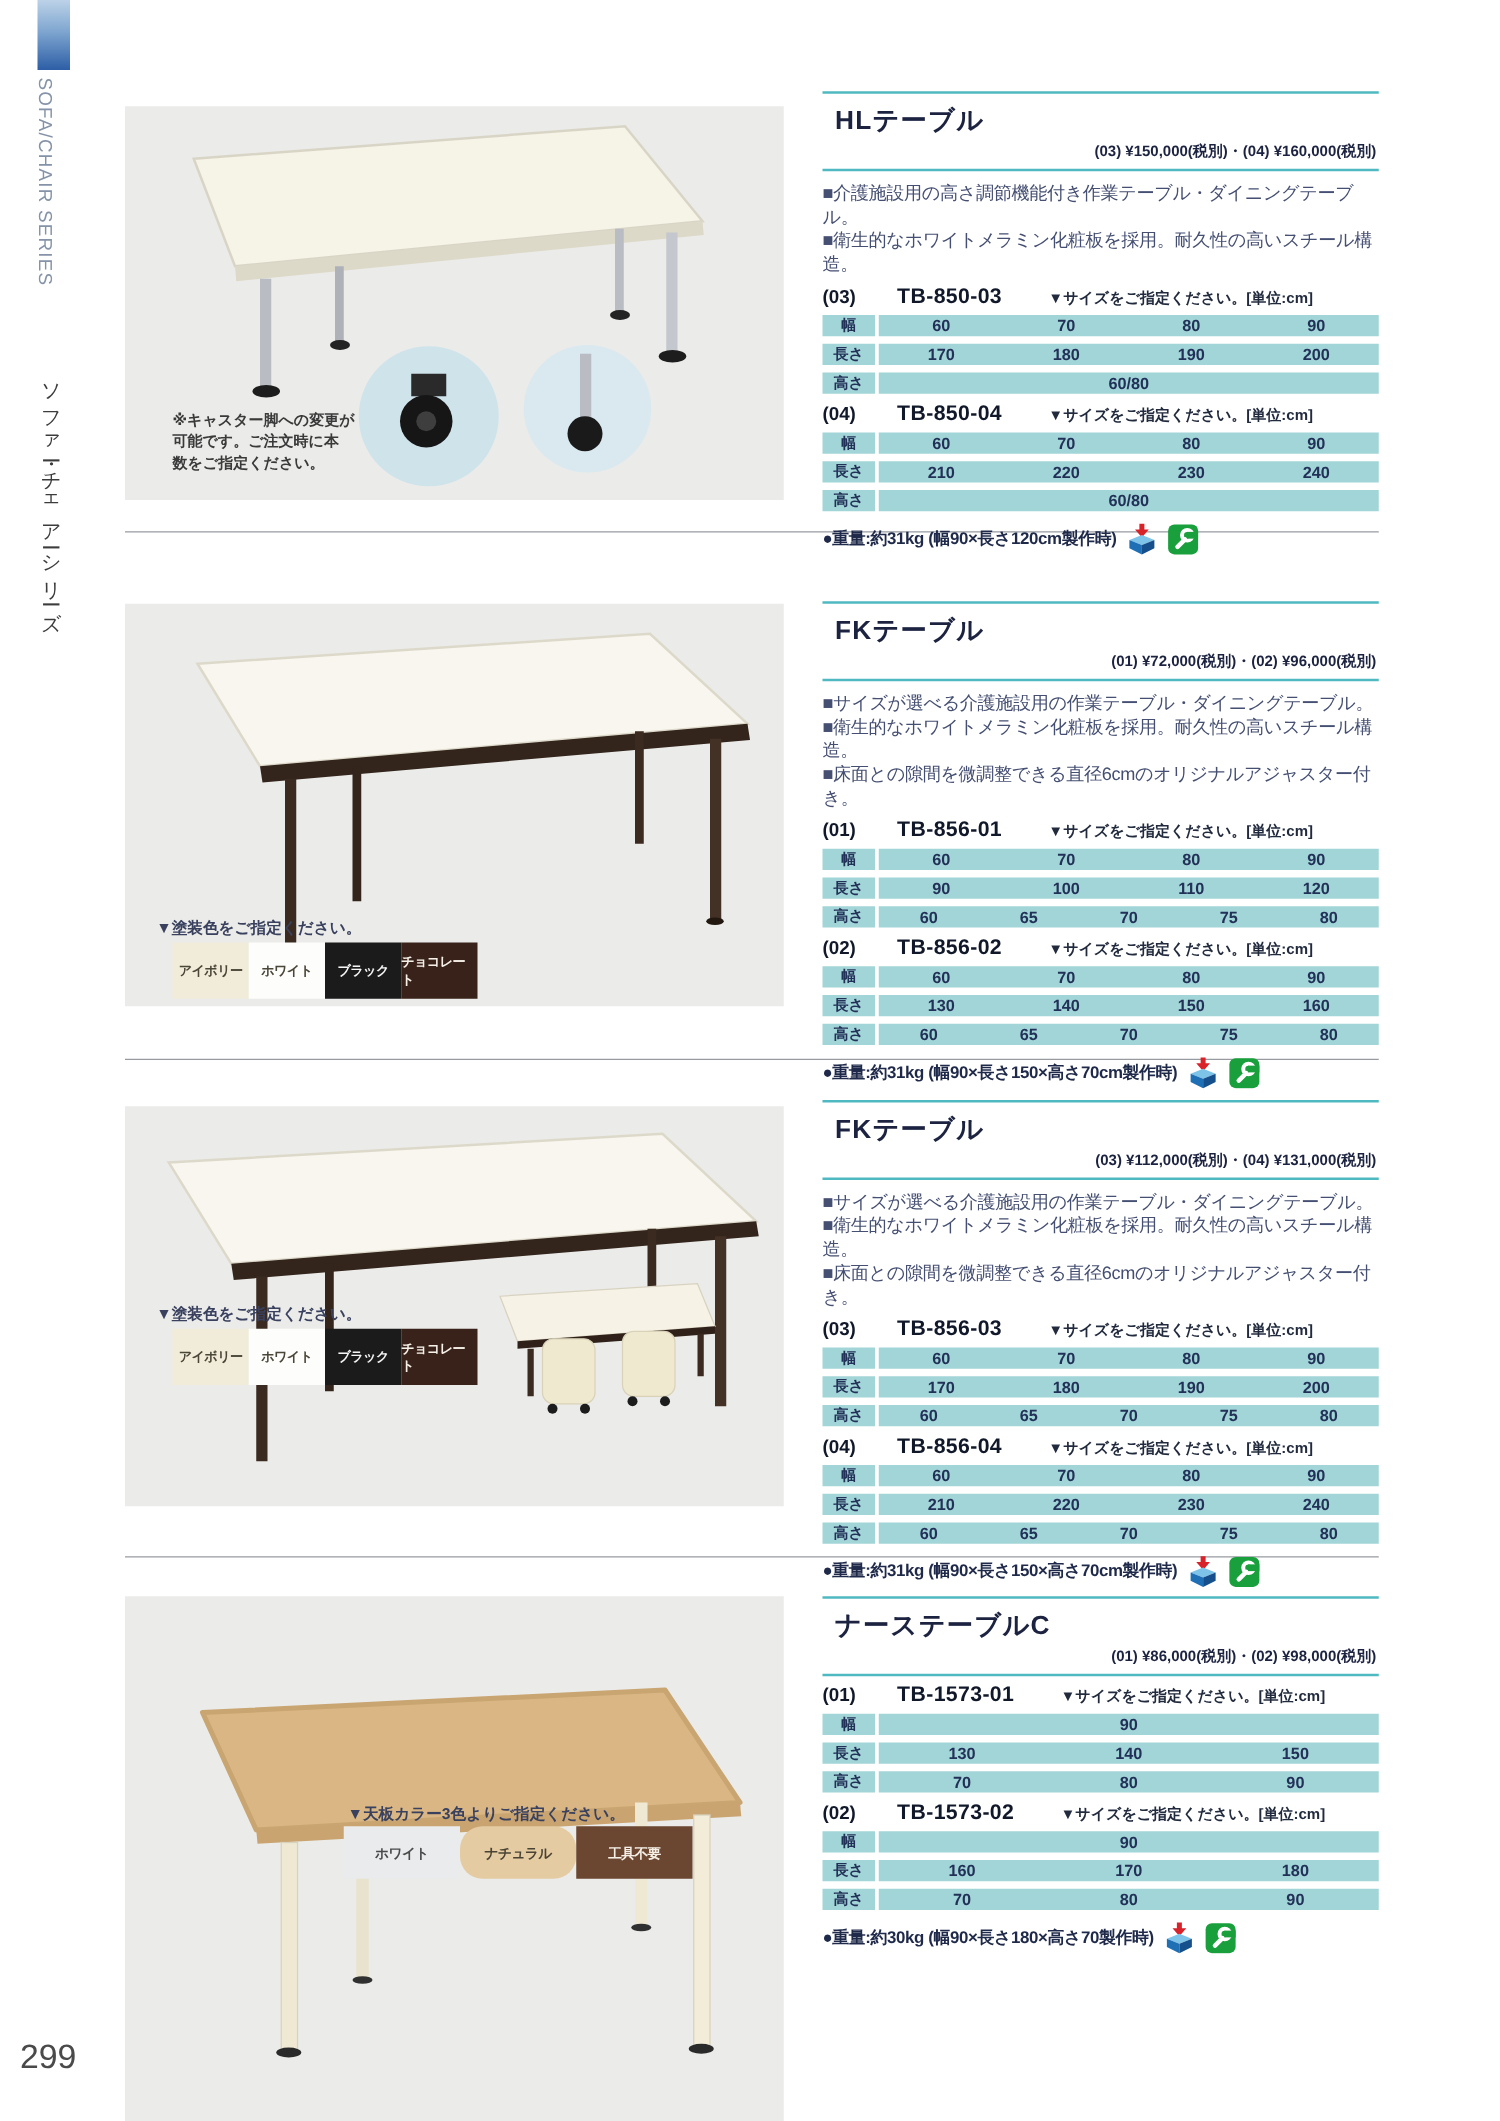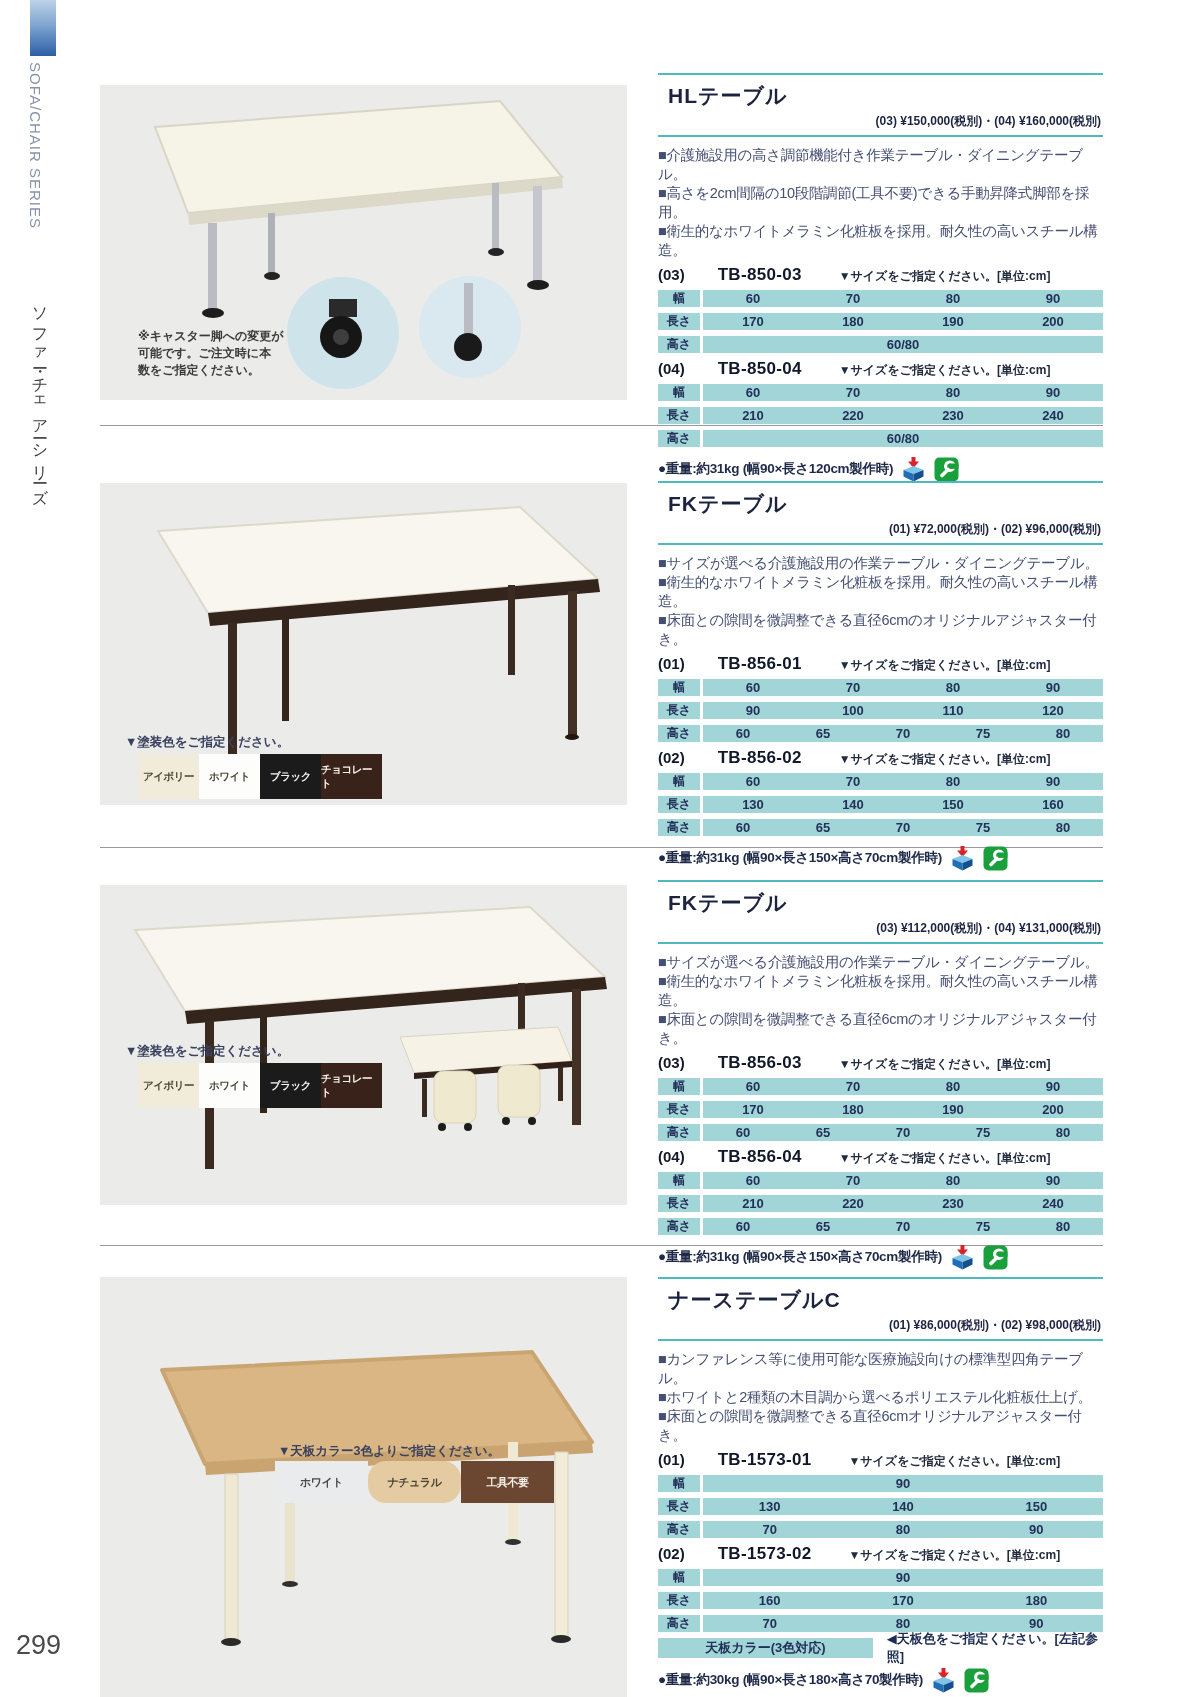--- a/index.html
+++ b/index.html
@@ -109,21 +109,20 @@
 可能です。ご注文時に本
 数をご指定ください。</div>
   </div>
   <div class="info">
     <div class="rule"></div>
     <h2 class="title">HLテーブル</h2>
     <div class="price">(03) ¥150,000(税別)・(04) ¥160,000(税別)</div>
     <div class="rule rule2"></div>
     <div class="bullets">
         <div class="bullet">■介護施設用の高さ調節機能付き作業テーブル・ダイニングテーブル。</div>
-        <div class="bullet">■高さを2cm間隔の10段階調節(工具不要)できる手動昇降式脚部を採用。</div>
         <div class="bullet">■衛生的なホワイトメラミン化粧板を採用。耐久性の高いスチール構造。</div>
       </div>
     <div class="models">
         <div class="model">
           <div class="codeline">
             <span class="prefix">(03)</span>
             <span class="mcode">TB-850-03</span>
             <span class="mnote">▼サイズをご指定ください。[単位:cm]</span>
           </div>
           <div class="trow">
@@ -468,25 +467,20 @@
         <div class="swatch" style="background: rgb(233, 235, 236); color: rgb(74, 74, 74);">ホワイト</div>
         <div class="swatch" style="background: rgb(229, 203, 162); color: rgb(74, 67, 52); border-radius: 18px;">ナチュラル</div>
         <div class="swatch" style="background: rgb(107, 71, 50); color: rgb(245, 239, 230);">工具不要</div>
       </div>
   </div>
   <div class="info">
     <div class="rule"></div>
     <h2 class="title">ナーステーブルC</h2>
     <div class="price">(01) ¥86,000(税別)・(02) ¥98,000(税別)</div>
     <div class="rule rule2"></div>
-    <div class="bullets">
-        <div class="bullet">■カンファレンス等に使用可能な医療施設向けの標準型四角テーブル。</div>
-        <div class="bullet">■ホワイトと2種類の木目調から選べるポリエステル化粧板仕上げ。</div>
-        <div class="bullet">■床面との隙間を微調整できる直径6cmオリジナルアジャスター付き。</div>
-      </div>
     <div class="models">
         <div class="model">
           <div class="codeline">
             <span class="prefix">(01)</span>
             <span class="mcode">TB-1573-01</span>
             <span class="mnote">▼サイズをご指定ください。[単位:cm]</span>
           </div>
           <div class="trow">
             <div class="tlabel">幅</div>
             <div class="tcells">
@@ -533,24 +527,20 @@
           <div class="trow">
             <div class="tlabel">高さ</div>
             <div class="tcells">
               <div class="tcell">70</div>
               <div class="tcell">80</div>
               <div class="tcell">90</div>
             </div>
           </div>
         </div>
       </div>
-    <div class="extra">
-      <div class="extra-cell">天板カラー(3色対応)</div>
-      <div class="extra-note">◀天板色をご指定ください。[左記参照]</div>
-    </div>
     <div class="weight-row">
       <span class="weight">●重量:約30kg (幅90×長さ180×高さ70製作時)</span>
       <svg class="wicon" viewBox="0 0 25 26">
         <polygon points="10.5,1 14.5,1 14.5,5.5 18,5.5 12.5,12 7,5.5 10.5,5.5" fill="#d8232a"></polygon>
         <polygon points="12.5,10 22.5,14 12.5,18 2.5,14" fill="#7ec3e8"></polygon>
         <polygon points="2.5,14 12.5,18 12.5,25.5 2.5,20.5" fill="#1f6fb5"></polygon>
         <polygon points="22.5,14 12.5,18 12.5,25.5 22.5,20.5" fill="#15508c"></polygon>
       </svg>
       <svg class="wicon" viewBox="0 0 25 26">
         <rect x="0.5" y="1.5" width="24" height="24" rx="5" fill="#19a03c"></rect>

